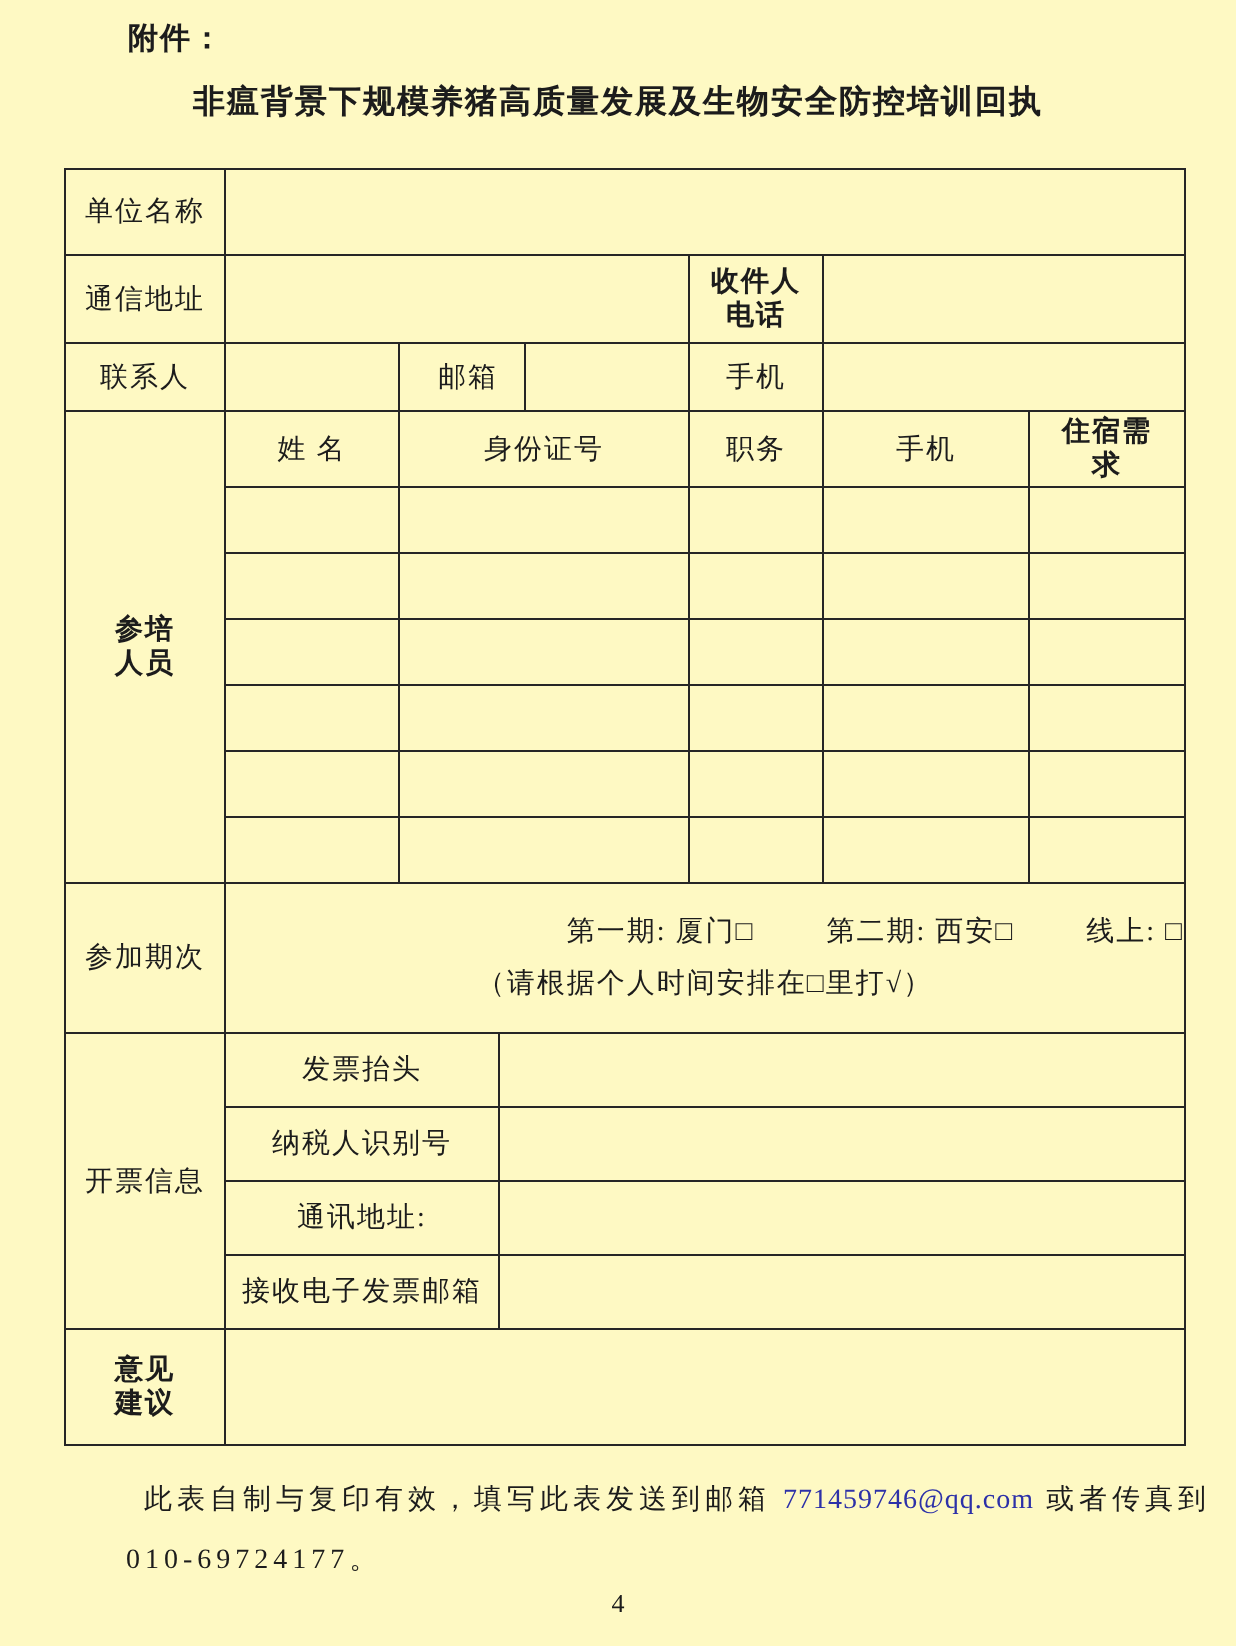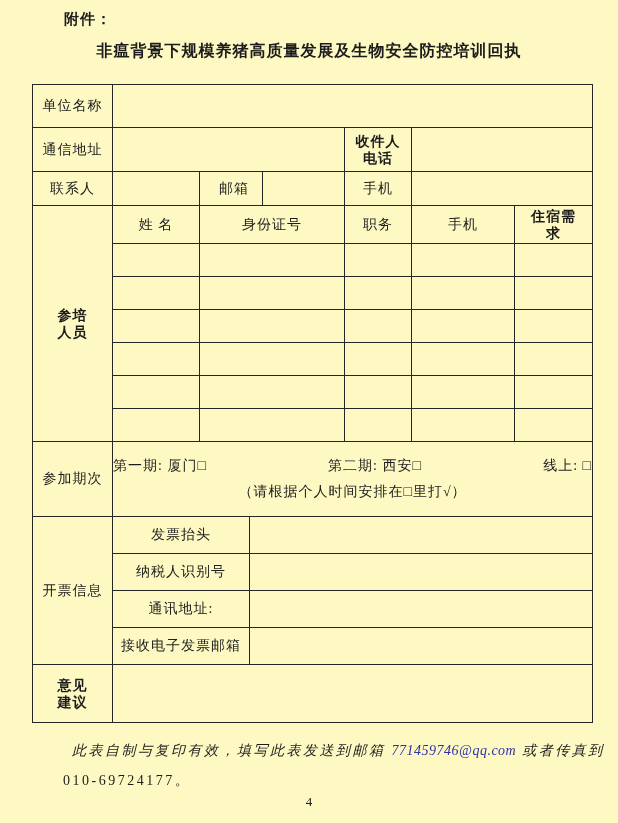--- a/index.html
+++ b/index.html
@@ -24,27 +24,27 @@
     width:560px; border-collapse:collapse; table-layout:fixed;
   }
   td {
     border:1px solid #262626; padding:0;
     font-size:14px; letter-spacing:1px;
     text-align:center; vertical-align:middle;
     overflow:hidden;
   }
   .two-line { line-height:17px;font-weight:bold; }
   .left-pad { text-align:center; padding-left:6px; }
-  .session-line1 { display:flex; justify-content:space-between; gap:36px; margin-bottom:8px; }
+  .session-line1 { display:flex; justify-content:flex-end; gap:36px; margin-bottom:8px; }
   .session-note { }
   .footer {
     position:absolute; top:736px; left:63px; width:500px;
     font-size:14px; letter-spacing:2.5px; line-height:30px;
   }
-  .footer .line1 { text-indent:9px; white-space:nowrap;font-style:italic; }
+  .footer .line1 { text-indent:9px; white-space:nowrap; }
   .footer .email { color:#2d31a8; letter-spacing:0.5px; }
   .pagenum {
     position:absolute; top:794px; left:0; width:100%;
     text-align:center; font-size:13px;
   }
 </style>
 </head>
 <body>
 
 <div class="page">

